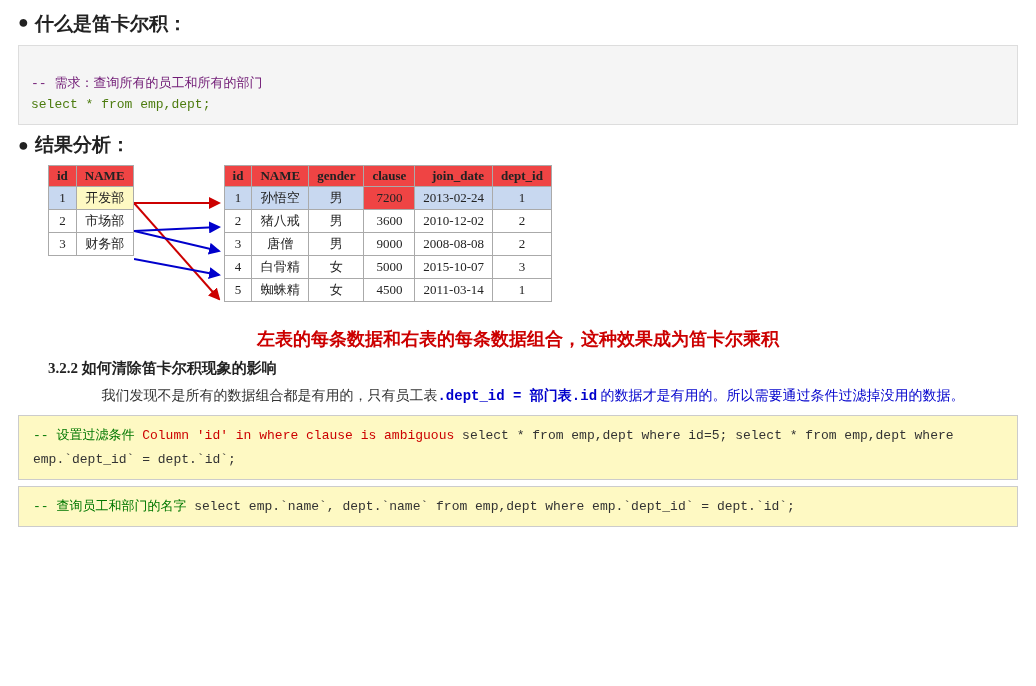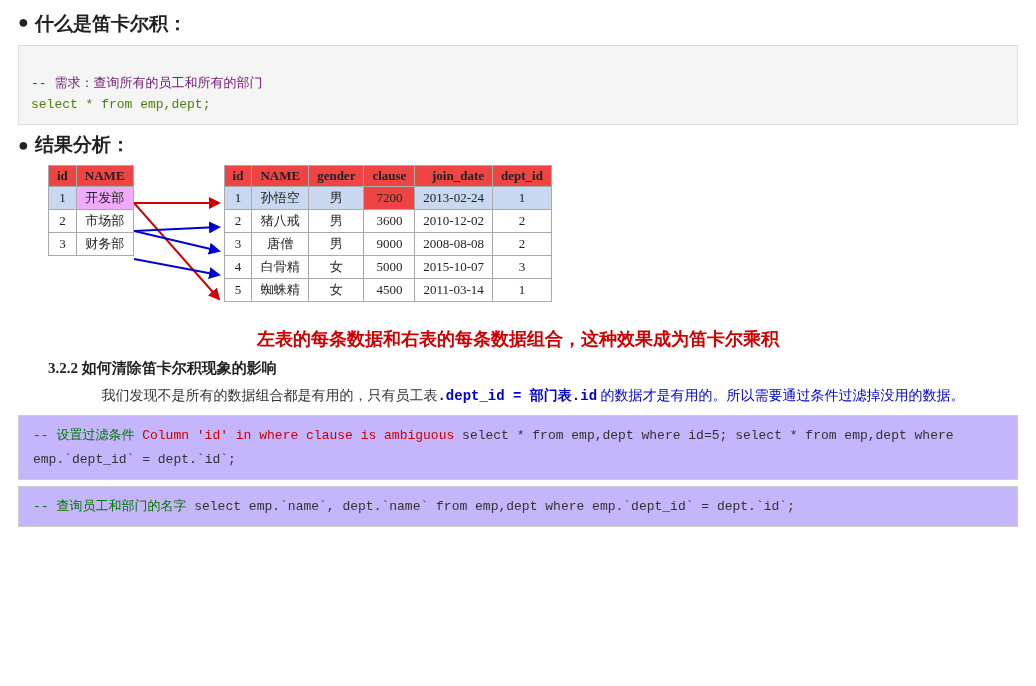--- a/index.html
+++ b/index.html
@@ -96,21 +96,21 @@
       text-align: center;
     }
     .para-text .emphasis {
       color: #0000cc;
     }
     .bold-code {
       font-weight: bold;
       font-family: 'Courier New', Courier, monospace;
     }
     .code-block-area {
-      background: #c4b5fd;
+      background: #fef9c3;
       border: 1px solid #ccc;
       padding: 8px 14px;
       font-family: 'Courier New', Courier, monospace;
       font-size: 13px;
       margin: 6px 0;
       line-height: 1.8;
     }
     .c-comment { color: #007700; }
     .c-normal { color: #333; }
     .c-red { color: #cc0000; }
@@ -138,21 +138,21 @@
   <table class="data-table">
     <thead>
       <tr>
         <th>id</th>
         <th>NAME</th>
       </tr>
     </thead>
     <tbody id="left-table-body">
     <tr>
           <td style="background: rgb(200, 216, 240);">1</td>
-          <td style="background: #f0abfc;">开发部</td>
+          <td style="background: #fef9c3;">开发部</td>
         </tr>
         <tr>
           <td>2</td>
           <td>市场部</td>
         </tr>
         <tr>
           <td>3</td>
           <td>财务部</td>
         </tr>
       </tbody>

